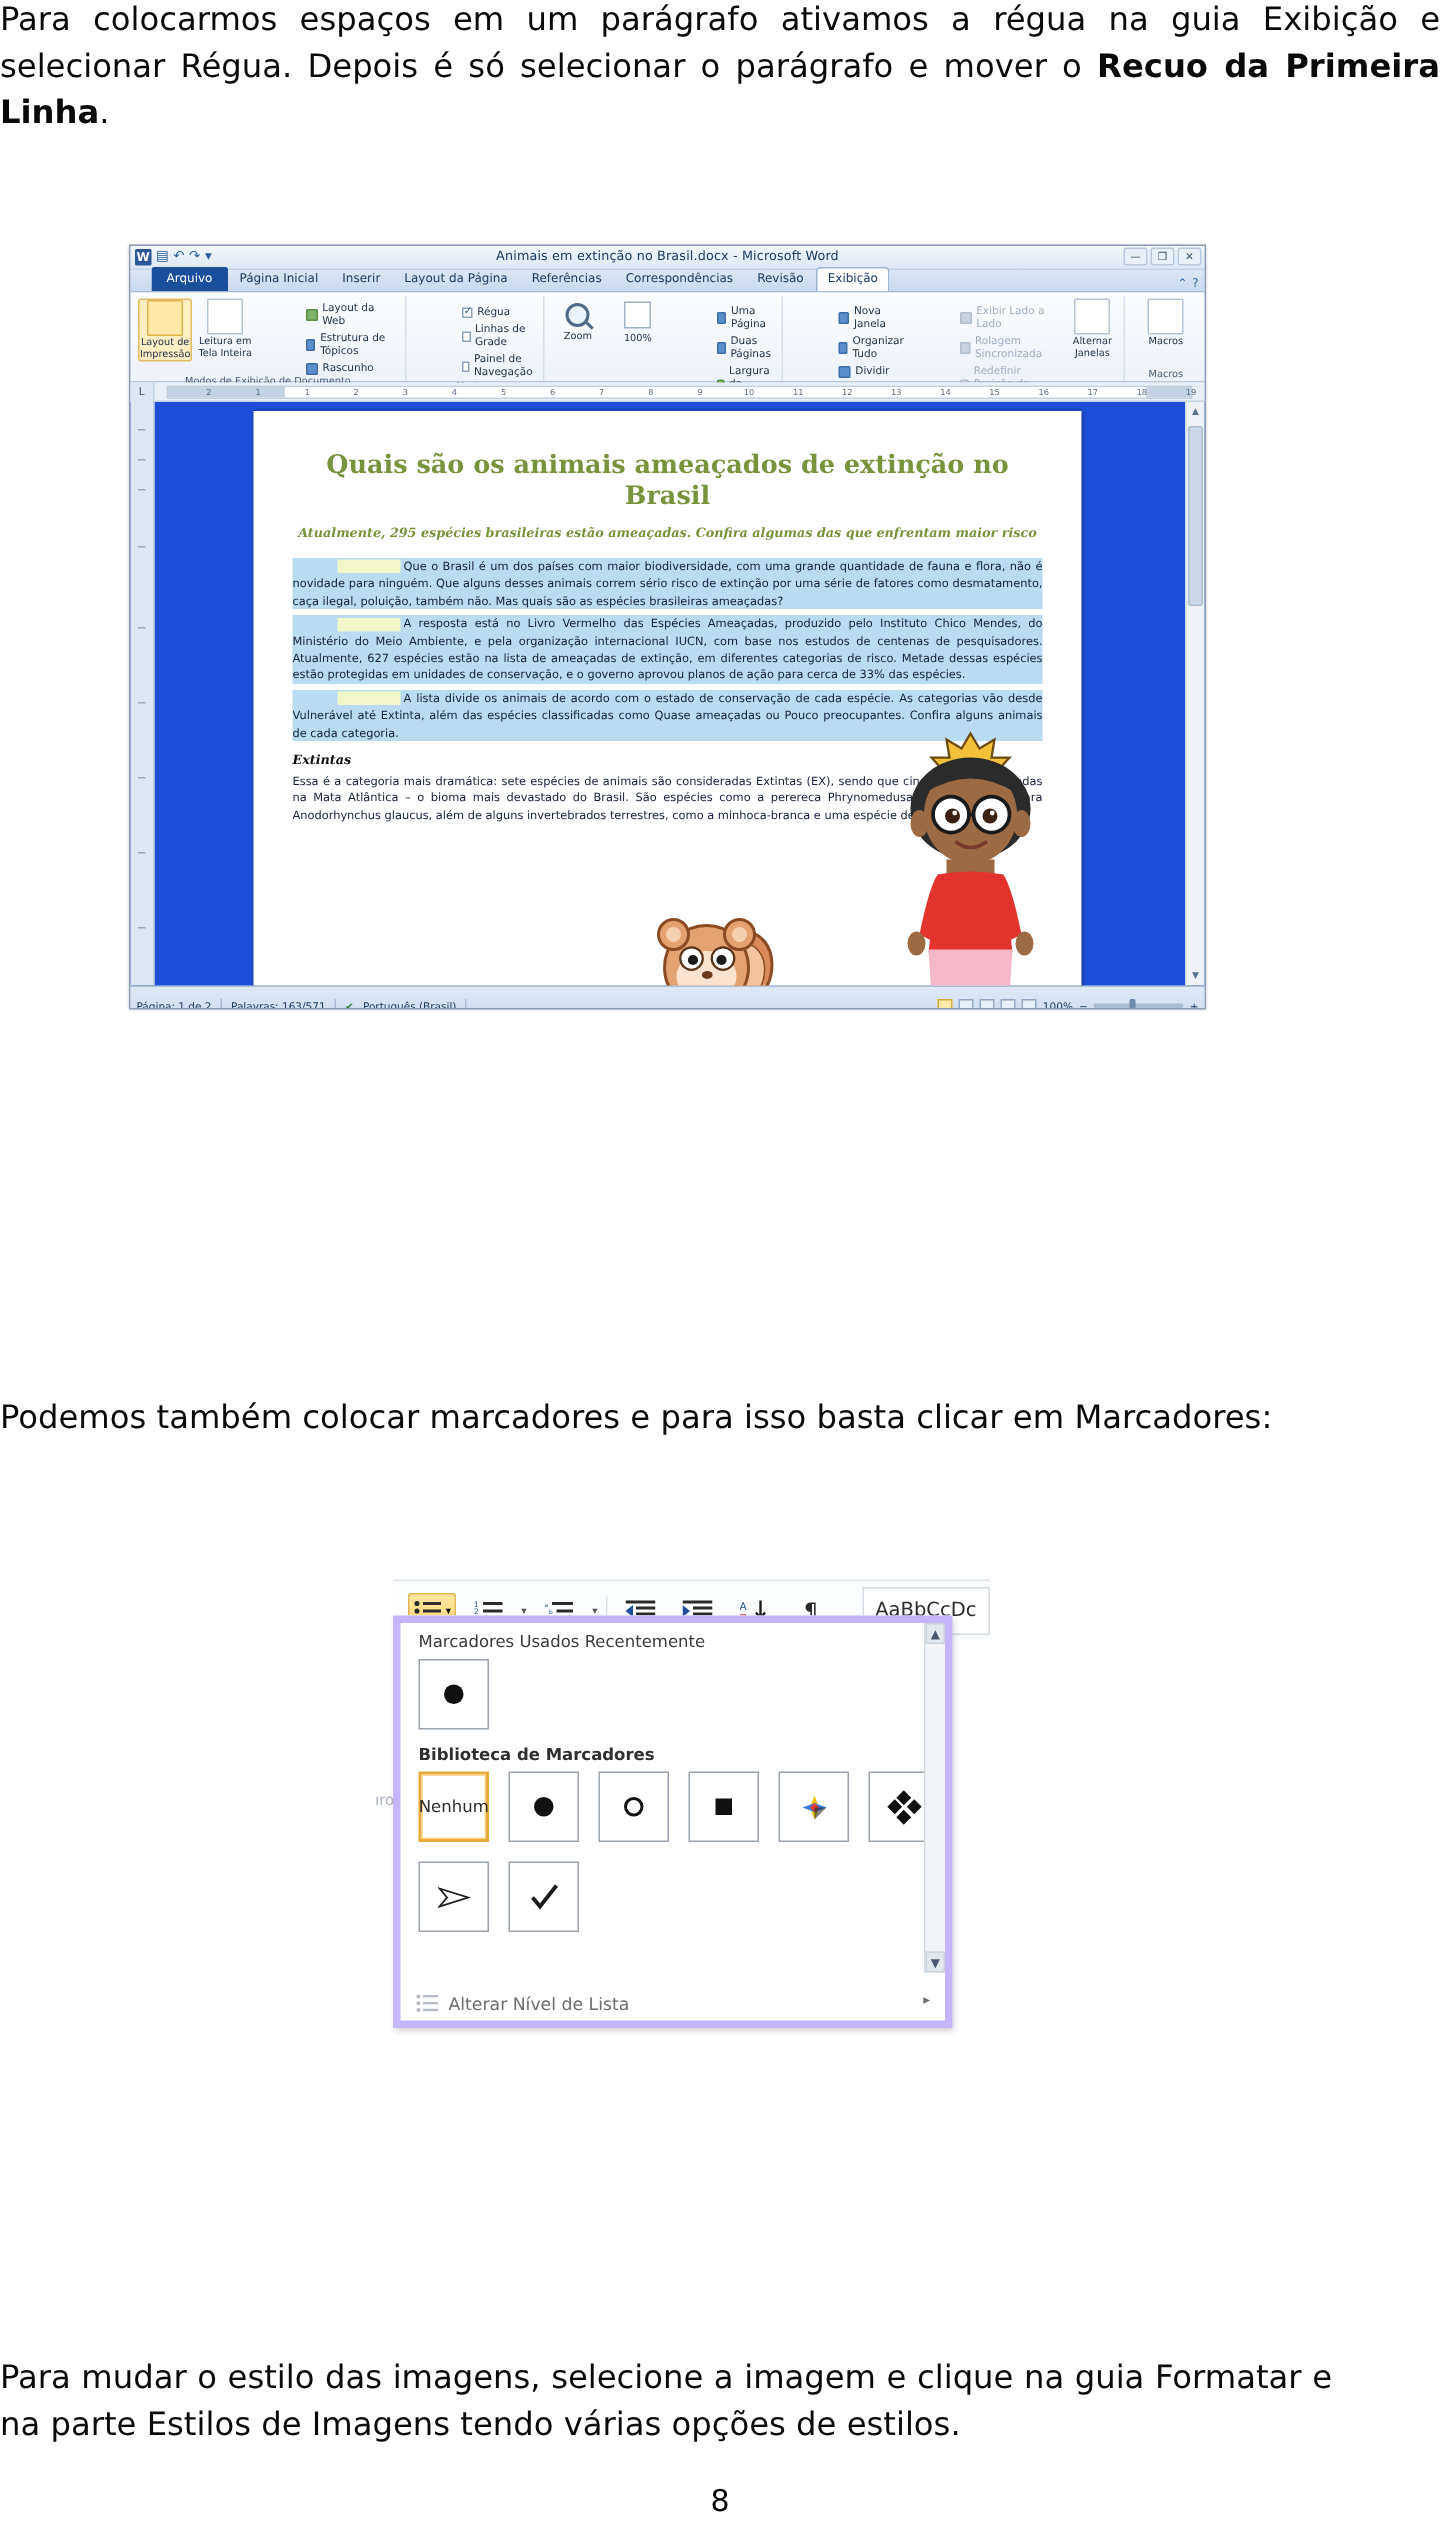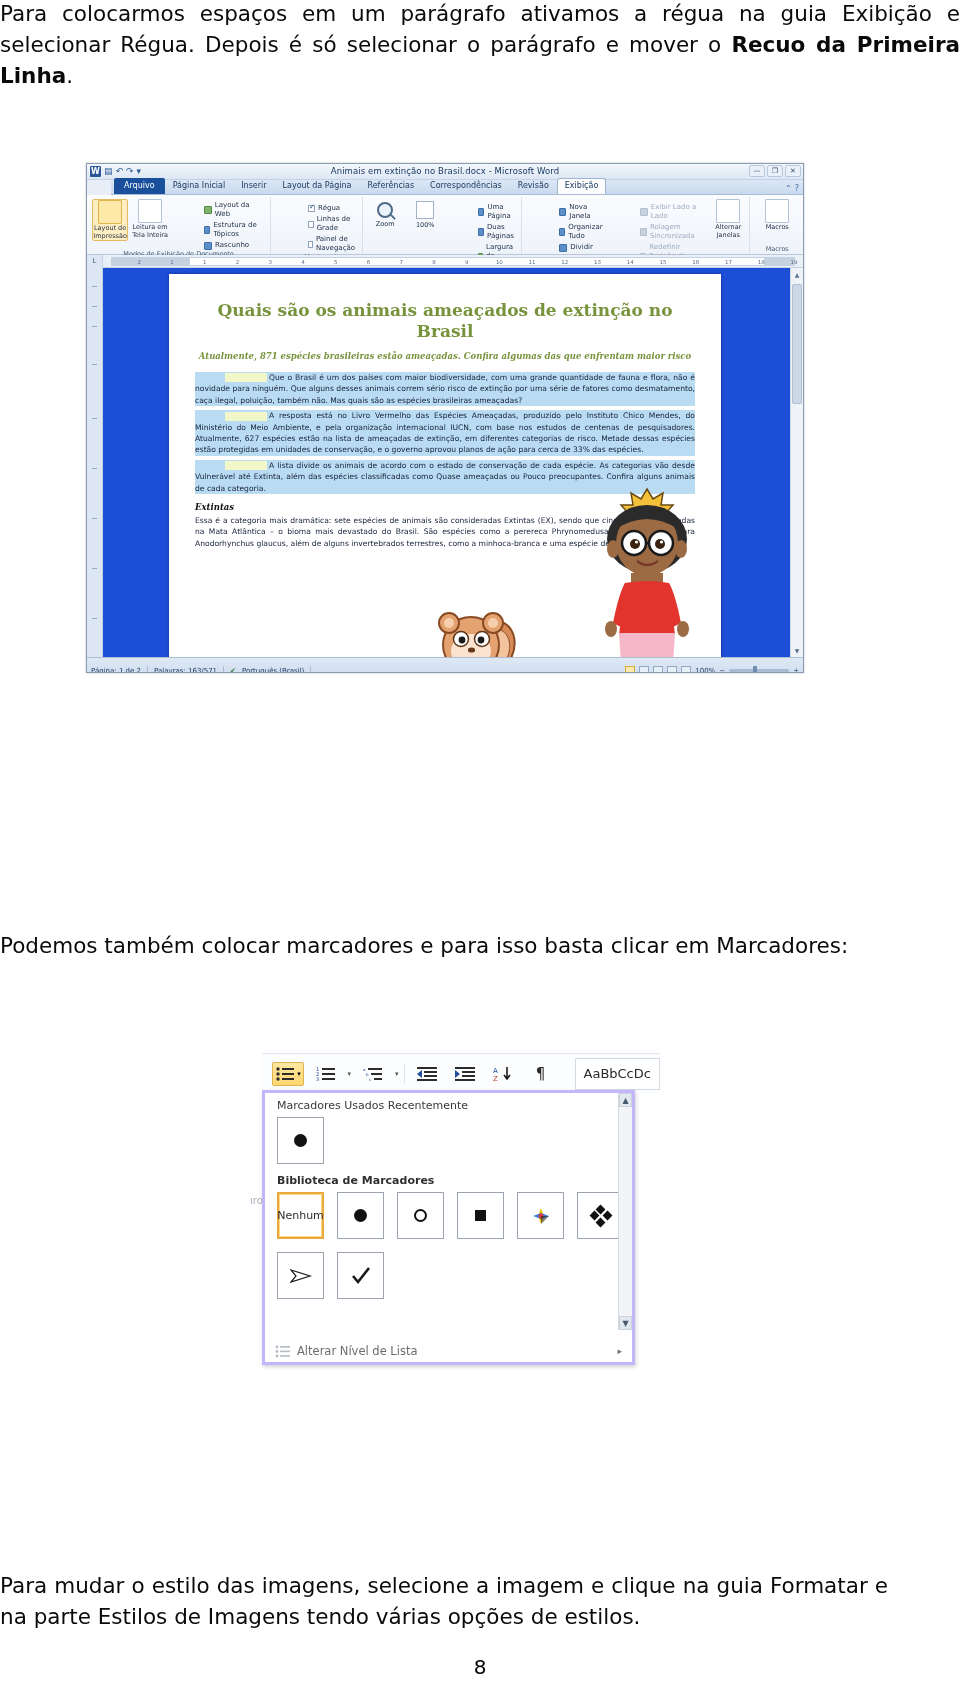--- a/index.html
+++ b/index.html
@@ -59,24 +59,23 @@
     letter-spacing:.1px;
   }
   .w-winbtns { position:absolute; right:2px; top:1px; display:flex; gap:2px; }
   .w-winbtns span {
     width:16px;height:12px;border:1px solid #b9c9dd;background:#e9f0f9;
     font-size:7px;line-height:11px;text-align:center;color:#33536f;border-radius:2px;
   }
   
   .w-tabs {
     height:15px; background:linear-gradient(#dce7f5,#c9d9ee);
-    display:flex; align-items:flex-end; padding-left:3px;
+    display:flex; align-items:flex-end; padding-left:14px;
     border-bottom:1px solid #a7bcd6;
     position:relative;
-    margin-left:24px;
   }
   .w-tab {
     font-size:8px; padding:1px 7px 2px; color:#17365d; line-height:12px;
     border:1px solid transparent; border-bottom:none;
   }
   .w-tab.file { background:#1a4f9c; color:#fff; border-radius:2px 2px 0 0; padding:1px 9px 2px; }
   .w-tab.active { background:#fdfdfd; border-color:#9fb6d2; border-radius:3px 3px 0 0; color:#1b3a63; }
   .w-help { position:absolute; right:4px; bottom:1px; display:flex; gap:3px; font-size:8px; color:#3d6ea8; }
   
   .w-ribbon {
@@ -187,42 +186,42 @@
     display:flex; align-items:center; gap:6px; padding-left:10px;
   }
   .bf-btn{ width:32px;height:24px;display:flex;align-items:center;justify-content:center;position:relative; }
   .bf-btn.active{ background:linear-gradient(#ffe7a0,#ffd771); border:1px solid #e0b44d; border-radius:2px; }
   .bf-sep{width:1px;height:20px;background:#dde3ea;}
   .bf-style{
     margin-left:12px;width:86px;height:32px;border:1px solid #d2dae4;background:#fff;
     display:flex;align-items:center;justify-content:center;font-size:13px;color:#2b2b2b;
   }
   .bf-panel{
-    position:absolute; left:12px; top:45px; width:373px; height:275px;
-    background:#fff; border:3px solid #c4b5fd; box-shadow:1px 2px 4px rgba(0,0,0,.18);
+    position:absolute; left:12px; top:32px; width:373px; height:275px;
+    background:#fff; border:5px solid #c4b5fd; box-shadow:1px 2px 4px rgba(0,0,0,.18);
   }
   .bf-sect{
     font-size:11px; color:#3a3a3a; padding:6px 0 3px 12px; font-weight:normal;
   }
   .bf-sect.b{ font-weight:bold; color:#2f2f2f; }
   .bf-grid{ display:flex; gap:13px; padding:2px 0 4px 12px; flex-wrap:wrap; width:360px; }
   .bf-cell{
     width:47px;height:47px;border:1px solid #9aa3ae;background:#fff;
     display:flex;align-items:center;justify-content:center;font-size:11px;color:#2b2b2b;
   }
   .bf-cell.sel{ border:2px solid #e8a93d; box-shadow:0 0 0 1px #ffd98a inset; }
   .bf-scroll{
     position:absolute; right:0; top:0; bottom:32px; width:14px; background:#f2f4f7;
     border-left:1px solid #d4dae2;
   }
   .bf-scroll .ar{ height:14px;text-align:center;font-size:8px;line-height:14px;color:#4a5a6e;background:#e3e8ef;border:1px solid #c9d1db;}
   .bf-scroll .ar.bot{position:absolute;bottom:0;left:0;right:0;}
   .bf-foot{ position:absolute; left:0; right:0; bottom:0; }
   .bf-item{
-    display:flex; align-items:center; gap:7px; padding:4px 10px; font-size:11.5px; color:#6d6d6d;
+    display:flex; align-items:flex-start; gap:7px; padding:4px 10px; font-size:11.5px; color:#6d6d6d;
   }
   .bf-item.dark{ color:#2f2f2f; }
   .bf-item .submenu{ margin-left:auto; font-size:9px; color:#6d6d6d; }
   .dot{ width:13px;height:13px;background:#111;border-radius:50%;display:inline-block; }
   .ring{ width:13px;height:13px;border:2px solid #111;border-radius:50%;display:inline-block; }
   .sq{ width:11px;height:11px;background:#111;display:inline-block; }
   .diamonds{ position:relative;width:20px;height:20px;display:inline-block; }
   .diamonds i{ position:absolute;width:7px;height:7px;background:#111;transform:rotate(45deg); }
   
   .bf-ghost{ position:absolute; font-size:10px; color:#aab2bd; }
@@ -433,21 +432,21 @@
         <div class="tick" style="top:96px;"></div>
       <div class="tick" style="top:150px;"></div>
         <div class="tick" style="top:200px;"></div>
       <div class="tick" style="top:250px;"></div>
         <div class="tick" style="top:300px;"></div>
       <div class="tick" style="top:350px;"></div>
     </div>
 
     <div class="w-page">
       <div class="doc-title">Quais são os animais ameaçados de extinção no Brasil</div>
-      <div class="doc-sub">Atualmente, 871 espécies brasileiras estão ameaçadas. Confira algumas das que enfrentam maior risco</div>
+      <div class="doc-sub">Atualmente, 295 espécies brasileiras estão ameaçadas. Confira algumas das que enfrentam maior risco</div>
 
       <p class="doc-p"><span class="sel-stub"></span><span>Que o Brasil é um dos países com maior biodiversidade, com uma grande quantidade de fauna e flora, não é novidade para ninguém. Que alguns desses animais correm sério risco de extinção por uma série de fatores como desmatamento, caça ilegal, poluição, também não. Mas quais são as espécies brasileiras ameaçadas?</span></p>
       <p class="doc-p"><span class="sel-stub"></span><span>A resposta está no Livro Vermelho das Espécies Ameaçadas, produzido pelo Instituto Chico Mendes, do Ministério do Meio Ambiente, e pela organização internacional IUCN, com base nos estudos de centenas de pesquisadores. Atualmente, 627 espécies estão na lista de ameaçadas de extinção, em diferentes categorias de risco. Metade dessas espécies estão protegidas em unidades de conservação, e o governo aprovou planos de ação para cerca de 33% das espécies.</span></p>
       <p class="doc-p"><span class="sel-stub"></span><span>A lista divide os animais de acordo com o estado de conservação de cada espécie. As categorias vão desde Vulnerável até Extinta, além das espécies classificadas como Quase ameaçadas ou Pouco preocupantes. Confira alguns animais de cada categoria.</span></p>
 
       <div class="doc-h">Extintas</div>
       <p class="doc-p plain" style="text-indent:0;">Essa é a categoria mais dramática: sete espécies de animais são consideradas Extintas (EX), sendo que cinco eram encontradas na Mata Atlântica – o bioma mais devastado do Brasil. São espécies como a perereca Phrynomedusa fimbriata ou a arara Anodorhynchus glaucus, além de alguns invertebrados terrestres, como a minhoca-branca e uma espécie de minhocuçu.</p>
     </div>
 
     <svg class="char squirrel" viewBox="0 0 92 135">

